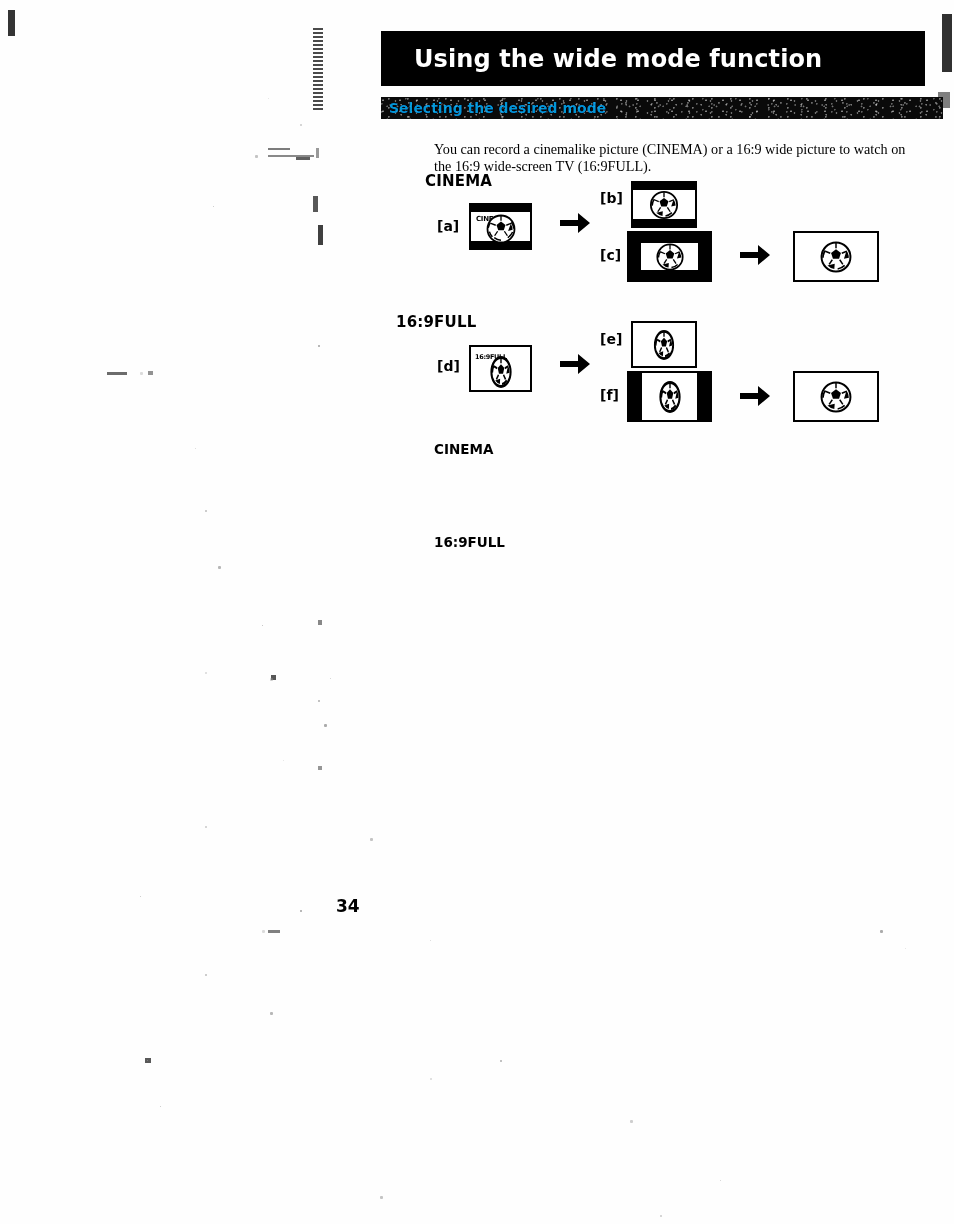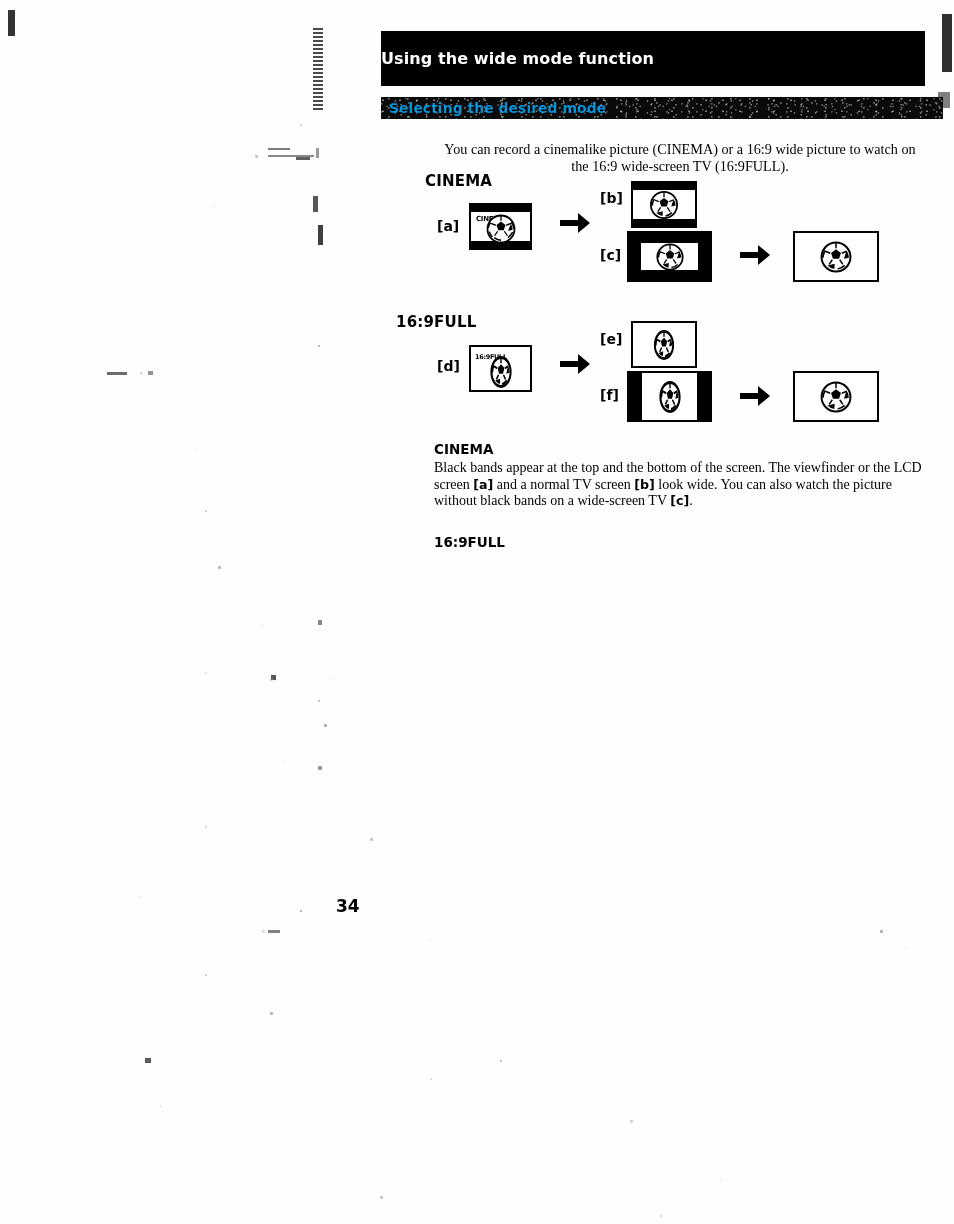--- a/index.html
+++ b/index.html
@@ -53,23 +53,24 @@
   
   #title-bar {
     position: absolute;
     left: 381px; top: 31px; width: 544px; height: 55px;
     background: #000;
     display: flex; align-items: center;
   }
   #title-bar .title-text {
     font-family: "DejaVu Sans", sans-serif;
     font-weight: bold;
-    font-size: 16px;
+    font-size: 24px;
     color: #fff;
     letter-spacing: .1px;
+    margin-left: 33px;
   }
 
   #subtitle-bar {
     position: absolute;
     left: 381px; top: 97px; width: 562px; height: 22px;
     background: #0a0a0a;
     overflow: hidden;
   }
   #subtitle-bar .noise {
     position: absolute; inset: 0;
@@ -101,21 +102,20 @@
     filter: contrast(1.4);
     opacity: .82;
   }
 
   
   #intro-paragraph {
     position: absolute;
     left: 434px; top: 127px; width: 492px;
     font-size: 14.2px;
     line-height: 16.5px;
-    text-align: center;
   }
 
   .section-label {
     position: absolute;
     font-family: "DejaVu Sans", sans-serif;
     font-weight: bold;
     font-size: 15px;
     letter-spacing: .2px;
   }
   #cinema-diagram-label { left: 425px; top: 172px; }
@@ -457,19 +457,18 @@
         <path d="M13,15.5 L7,13" stroke="#000" stroke-width="1.8"></path>
         <path d="M32.8,12.2 A16.5,16.5 0 0 1 35.6,20.8 L29.6,22 Z" fill="#000"></path>
         <path d="M9.6,30.2 A16.5,16.5 0 0 0 18,34.6 L18.4,28.2 Z" fill="#000"></path>
         <path d="M7,12.2 A16.5,16.5 0 0 0 4.2,20.8" stroke="#000" stroke-width="2" fill="none"></path>
         <path d="M30.5,30.2 A16.5,16.5 0 0 1 22,34.6" stroke="#000" stroke-width="2" fill="none"></path>
       </svg>
     </div>
   </div>
 
   <div class="desc-head" id="cinema-desc-head">CINEMA</div>
-  <div class="desc-body" id="cinema-desc-body">Black bands appear at the top and the bottom of the screen.  The viewfinder or the LCD screen <b>[a]</b> and a normal TV screen <b>[b]</b> look wide.  You can also watch the picture without black bands on a wide-screen TV <b>[c]</b>.</div>
 
   <div class="desc-head" id="full-desc-head">16:9FULL</div>
 
   <div id="page-number">34</div>
 
 </div>
 
 </body></html>

